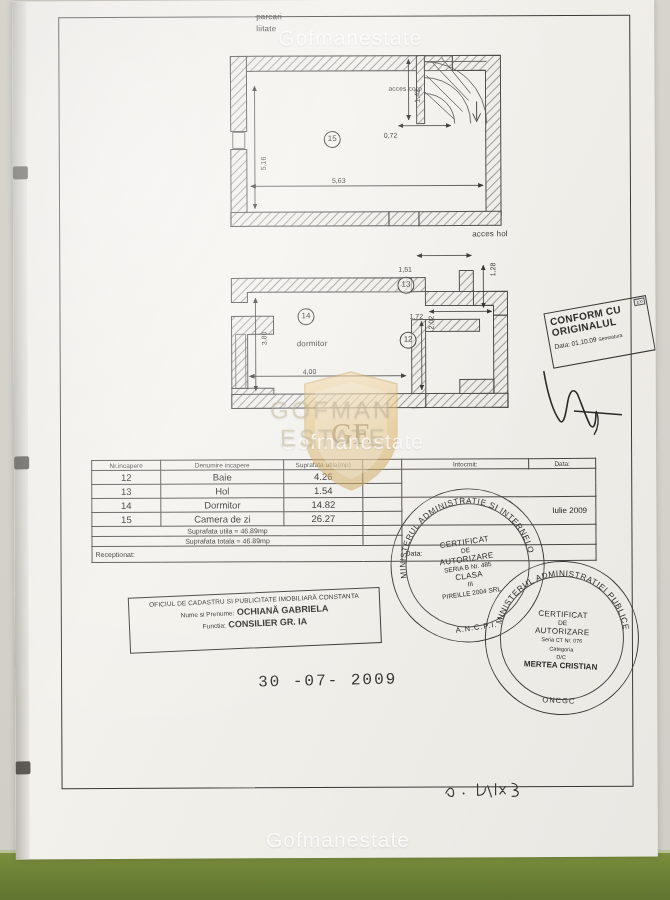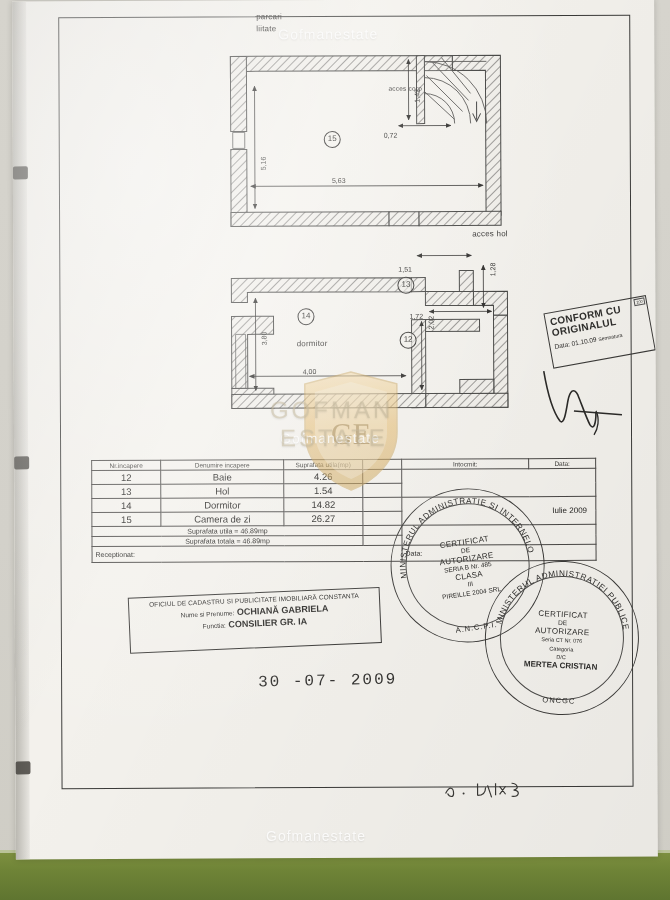--- a/index.html
+++ b/index.html
@@ -88,21 +88,21 @@
   .round .core .nm{font-size:8px;font-weight:bold;}
   .round .bot{position:absolute;left:0;right:0;bottom:9px;text-align:center;font-size:7.5px;letter-spacing:1px;}
   .arc{position:absolute;left:0;top:0;width:152px;height:152px;}
   .arc text{font-size:8.2px;fill:#2e2d2b;letter-spacing:.6px;font-family:"Liberation Sans",sans-serif;}
 
   
   #sig{position:absolute;left:524px;top:366px;width:110px;height:72px;}
   #handnote{position:absolute;left:426px;top:778px;width:120px;height:26px;}
 
   
-  .wm{position:absolute;color:rgba(255,255,255,.82);font-size:14px;letter-spacing:1px;
+  .wm{position:absolute;color:rgba(255,255,255,.82);font-size:21px;letter-spacing:1px;
      text-shadow:0 1px 2px rgba(0,0,0,.10);pointer-events:none;}
   #wm1{left:266px;top:26px;}
   #wm2{left:266px;top:430px;}
   #wm3{left:266px;top:828px;}
   #shield{position:absolute;left:287px;top:370px;width:100px;height:122px;pointer-events:none;opacity:.88;}
 </style>
 </head>
 <body>
 
 <div id="photo"></div>

